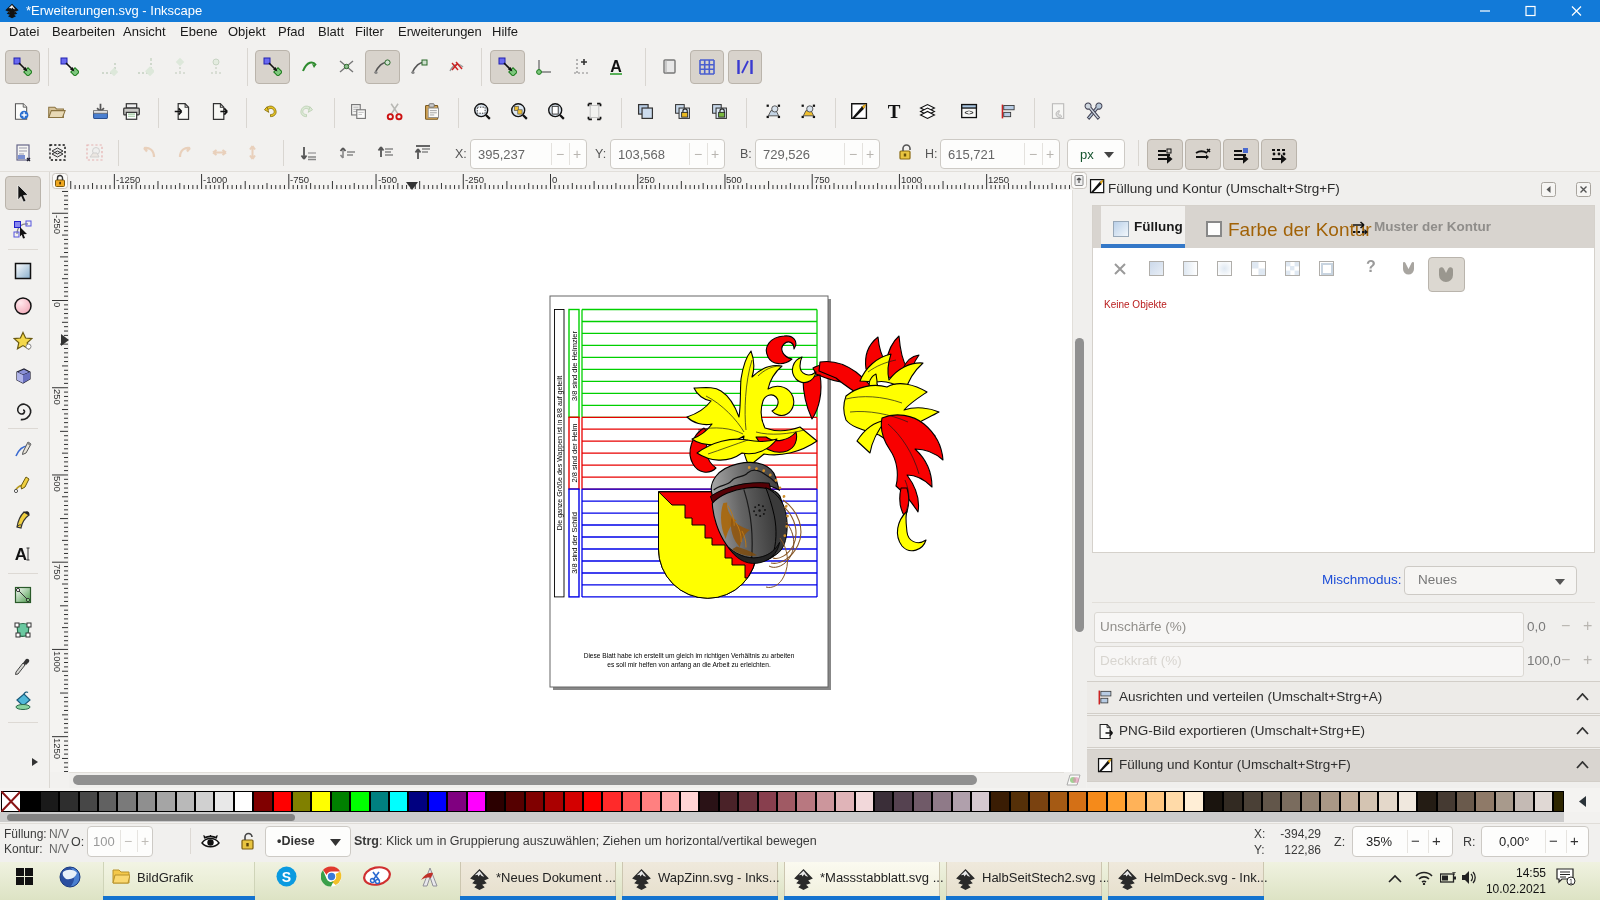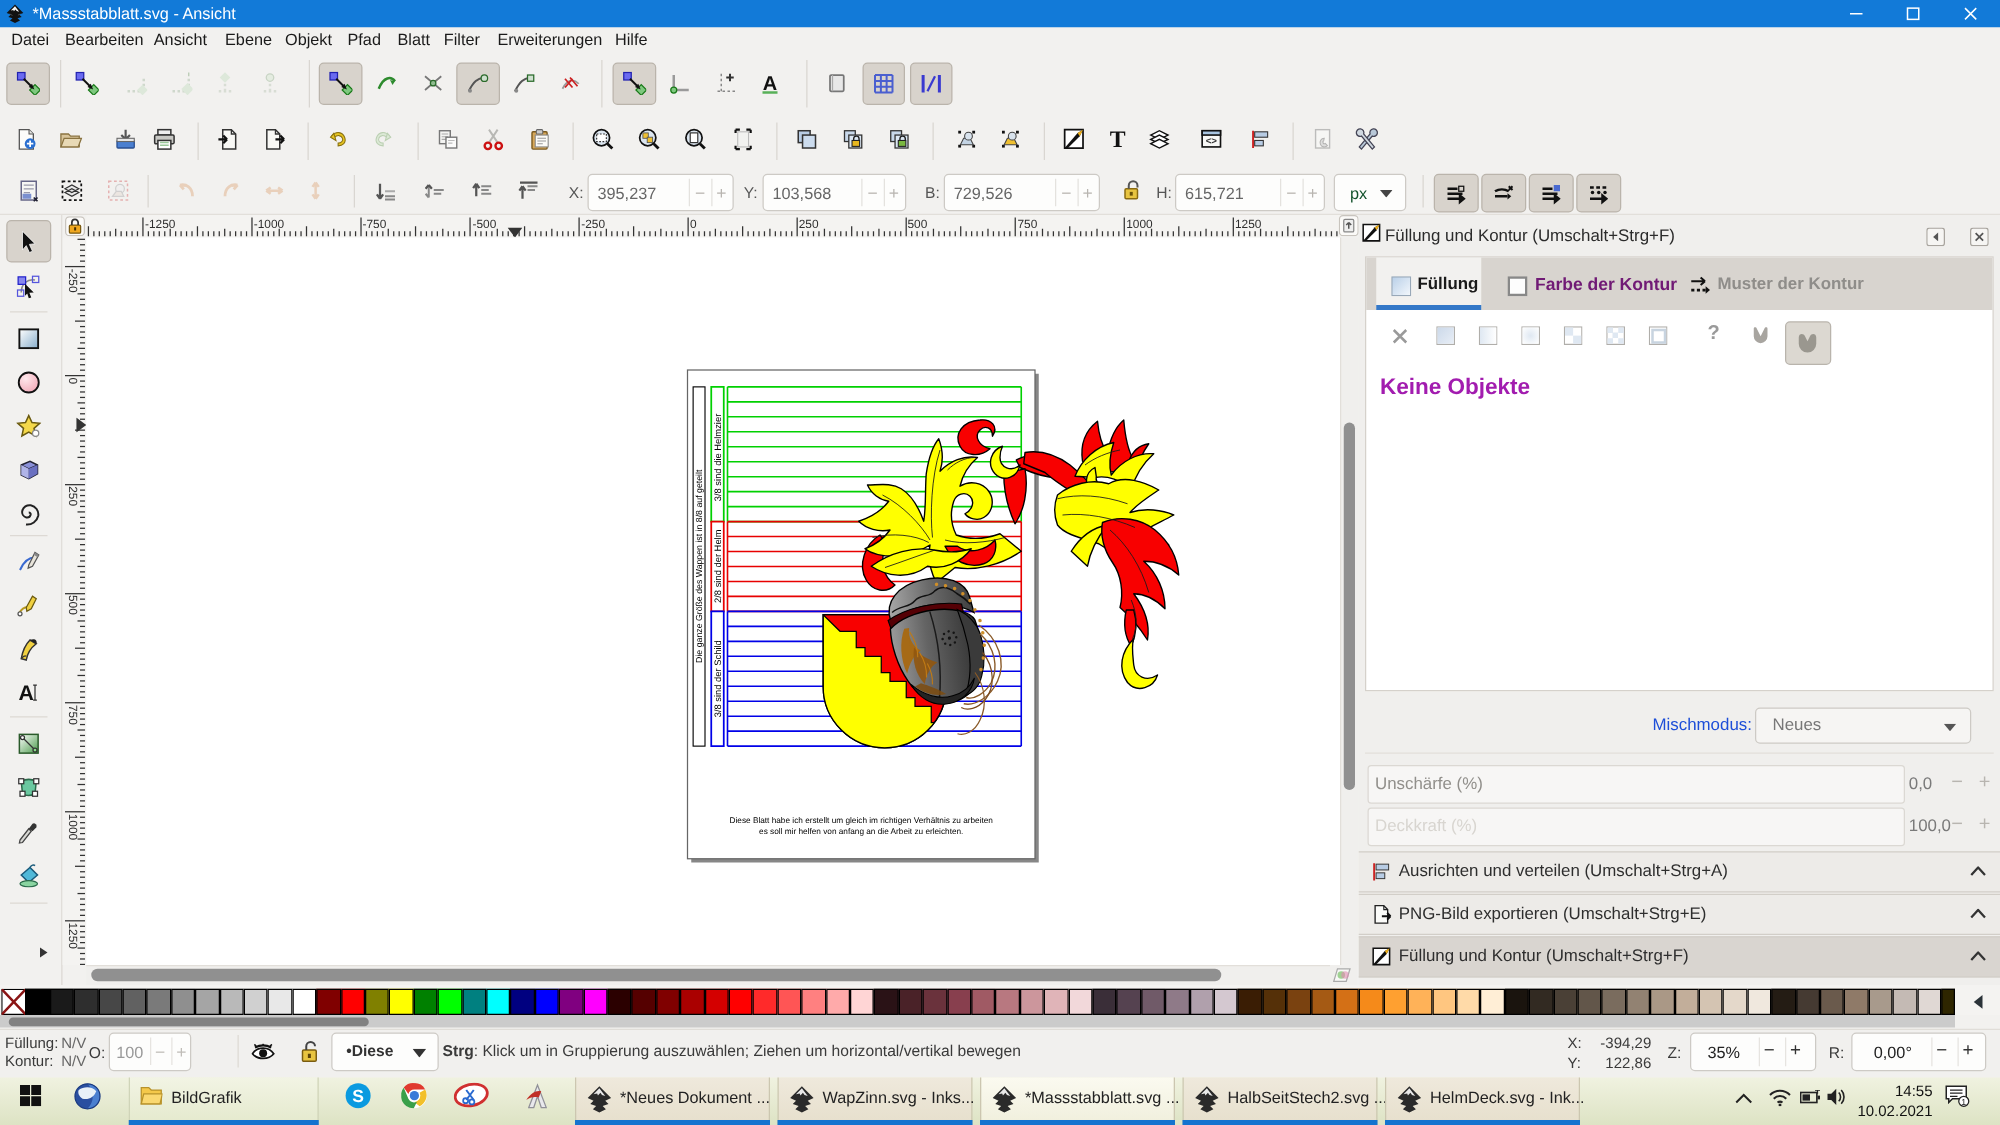--- a/index.html
+++ b/index.html
@@ -12,21 +12,21 @@
 .lbl{color:#3c3c3c;font-size:13px}
 .rl{font-size:9.5px;color:#2f2f2f}
 </style></head>
 <body>
 <div class="a" style="left:0;top:0;width:1600px;height:22px;background:#127ad8"></div>
 <svg class="a" style="left:4px;top:3px" width="16" height="16" viewBox="0 0 24 24">
 <path d="M12 1 L22 11 L17 13 L20 16 L15 17.5 L18 20 L12 23 L6 20 L9 17.5 L4 16 L7 13 L2 11 Z" fill="#111"></path>
 <path d="M12 3 L7 8 L10 7.4 L10.6 9 L12.7 6.8 L14 8.6 L17 9.6 Z" fill="#f4f4f4"></path>
 <path d="M5.5 12.2 L9 14 M18.5 12.2 L15.5 13.6" stroke="#555" stroke-width="1"></path>
   </svg>
-<div class="a" style="left:26px;top:0;height:22px;line-height:22px;color:#fff;font-size:13px">*Massstabblatt.svg - Ansicht</div>
+<div class="a" style="left:26px;top:0;height:22px;line-height:22px;color:#fff;font-size:13px">*Erweiterungen.svg - Inkscape</div>
 <svg class="a" style="left:1460px;top:0" width="140" height="22" viewBox="0 0 140 22">
 <path d="M20 11 H30" stroke="#fff" stroke-width="1.2"></path>
 <rect x="66" y="6.5" width="9" height="9" fill="none" stroke="#fff" stroke-width="1.2"></rect>
 <path d="M112 6.5 L121 15.5 M121 6.5 L112 15.5" stroke="#fff" stroke-width="1.2"></path>
   </svg>
 <div class="a" style="left:0;top:22px;width:1600px;height:20px;background:#f2f1ef"></div>
 <div class="a mi" style="left:9px;top:24px">Datei</div>
 <div class="a mi" style="left:52px;top:24px">Bearbeiten</div>
 <div class="a mi" style="left:123px;top:24px">Ansicht</div>
 <div class="a mi" style="left:180px;top:24px">Ebene</div>
@@ -1094,21 +1094,21 @@
         <stop offset="0" stop-color="#b8cfe8"></stop>
         <stop offset="1" stop-color="#f4f8fc"></stop>
       </linearGradient>
     </defs>
     <rect x="0.5" y="0.5" width="15" height="15" fill="url(#tg)" stroke="#98a8b8"></rect>
   </svg>
 <div class="a" style="left:1134px;top:219px;font-size:13.5px;font-weight:bold;color:#1a1a1a">Füllung</div>
 <svg class="a" style="left:1206px;top:221px" width="16" height="16" viewBox="0 0 16 16">
     <rect x="1" y="1" width="14" height="14" fill="#fdfdfd" stroke="#888" stroke-width="2"></rect>
   </svg>
-<div class="a" style="left:1228px;top:219px;font-size:14px;font-weight:bold;color:#701a75">Farbe der Kontur</div>
+<div class="a" style="left:1228px;top:219px;font-size:19px;font-weight:normal;color:#a16207">Farbe der Kontur</div>
 <svg class="a" style="left:1352px;top:221px" width="17" height="16" viewBox="0 0 17 16">
     <path d="M1 4 H12 M12 4 l-3.5 -3 M12 4 l-3.5 3" stroke="#111" stroke-width="1.6" fill="none"></path>
     <path d="M1 11 H14" stroke="#111" stroke-width="2.2" stroke-dasharray="2.5 2"></path>
     <path d="M16 11 l-3.5 -3 v6 Z" fill="#111"></path>
   </svg>
 <div class="a" style="left:1374px;top:219px;font-size:13.5px;font-weight:bold;color:#8f8d8a">Muster der Kontur</div>
 <svg class="a" style="left:1113px;top:262px" width="14" height="14" viewBox="0 0 14 14">
     <path d="M2 2 L12 12 M12 2 L2 12" stroke="#9a9a9a" stroke-width="2"></path>
   </svg>
 <svg class="a" style="left:0;top:0" width="1" height="1">
@@ -1157,21 +1157,21 @@
     <rect x="3" y="3" width="10" height="10" fill="none" stroke="#c8d4e0" stroke-width="2"></rect>
   </svg>
 <div class="a" style="left:1366px;top:258px;font-size:16px;font-weight:bold;color:#9a9a9a">?</div>
 <svg class="a" style="left:1400px;top:260px" width="17" height="17" viewBox="0 0 17 17">
     <path d="M3 3 C3 1.5 5 1.5 5.5 3 L8.5 9 L11.5 3 C12 1.5 14 1.5 14 3 L14 9 A5.5 5.5 0 0 1 3 9 Z" fill="#a8a5a0"></path>
   </svg>
 <div class="a" style="left:1428px;top:257px;width:37px;height:35px;background:#dcd8d1;border:1px solid #b9b4ac;border-radius:4px"></div>
 <svg class="a" style="left:1436px;top:264px" width="20" height="20" viewBox="0 0 20 20">
     <path d="M3 6 C3 2.5 7 2.5 8 5 L10 9 L12 5 C13 2.5 17 2.5 17 6 L17 11 A7 7 0 0 1 3 11 Z" fill="#9a978f"></path>
   </svg>
-<div class="a" style="left:1104px;top:299px;font-size:18px;font-weight:bold;color:#a21caf">Keine Objekte</div>
+<div class="a" style="left:1104px;top:299px;font-size:10px;font-weight:normal;color:#b91c1c">Keine Objekte</div>
 <div class="a" style="left:1322px;top:572px;font-size:13.5px;color:#1d4ed8">Mischmodus:</div>
 <div class="a fld" style="left:1404px;top:566px;width:173px;height:29px;background:#f6f5f3"></div>
 <div class="a" style="left:1418px;top:572px;font-size:13.5px;color:#777">Neues</div>
 <svg class="a" style="left:1555px;top:579px" width="10" height="6" viewBox="0 0 10 6">
     <path d="M0 0 H10 L5 6 Z" fill="#555"></path>
   </svg>
 <div class="a" style="left:1092px;top:602px;width:503px;height:1px;background:#e2dfda"></div>
 <div class="a" style="left:1094px;top:612px;width:430px;height:31px;background:#f7f6f5;border:1px solid #dbd8d3;border-radius:3px"></div>
 <div class="a" style="left:1100px;top:619px;font-size:13.5px;color:#918f8b">Unschärfe (%)</div>
 <div class="a" style="left:1527px;top:619px;font-size:13.5px;color:#7a7a7a">0,0</div>

